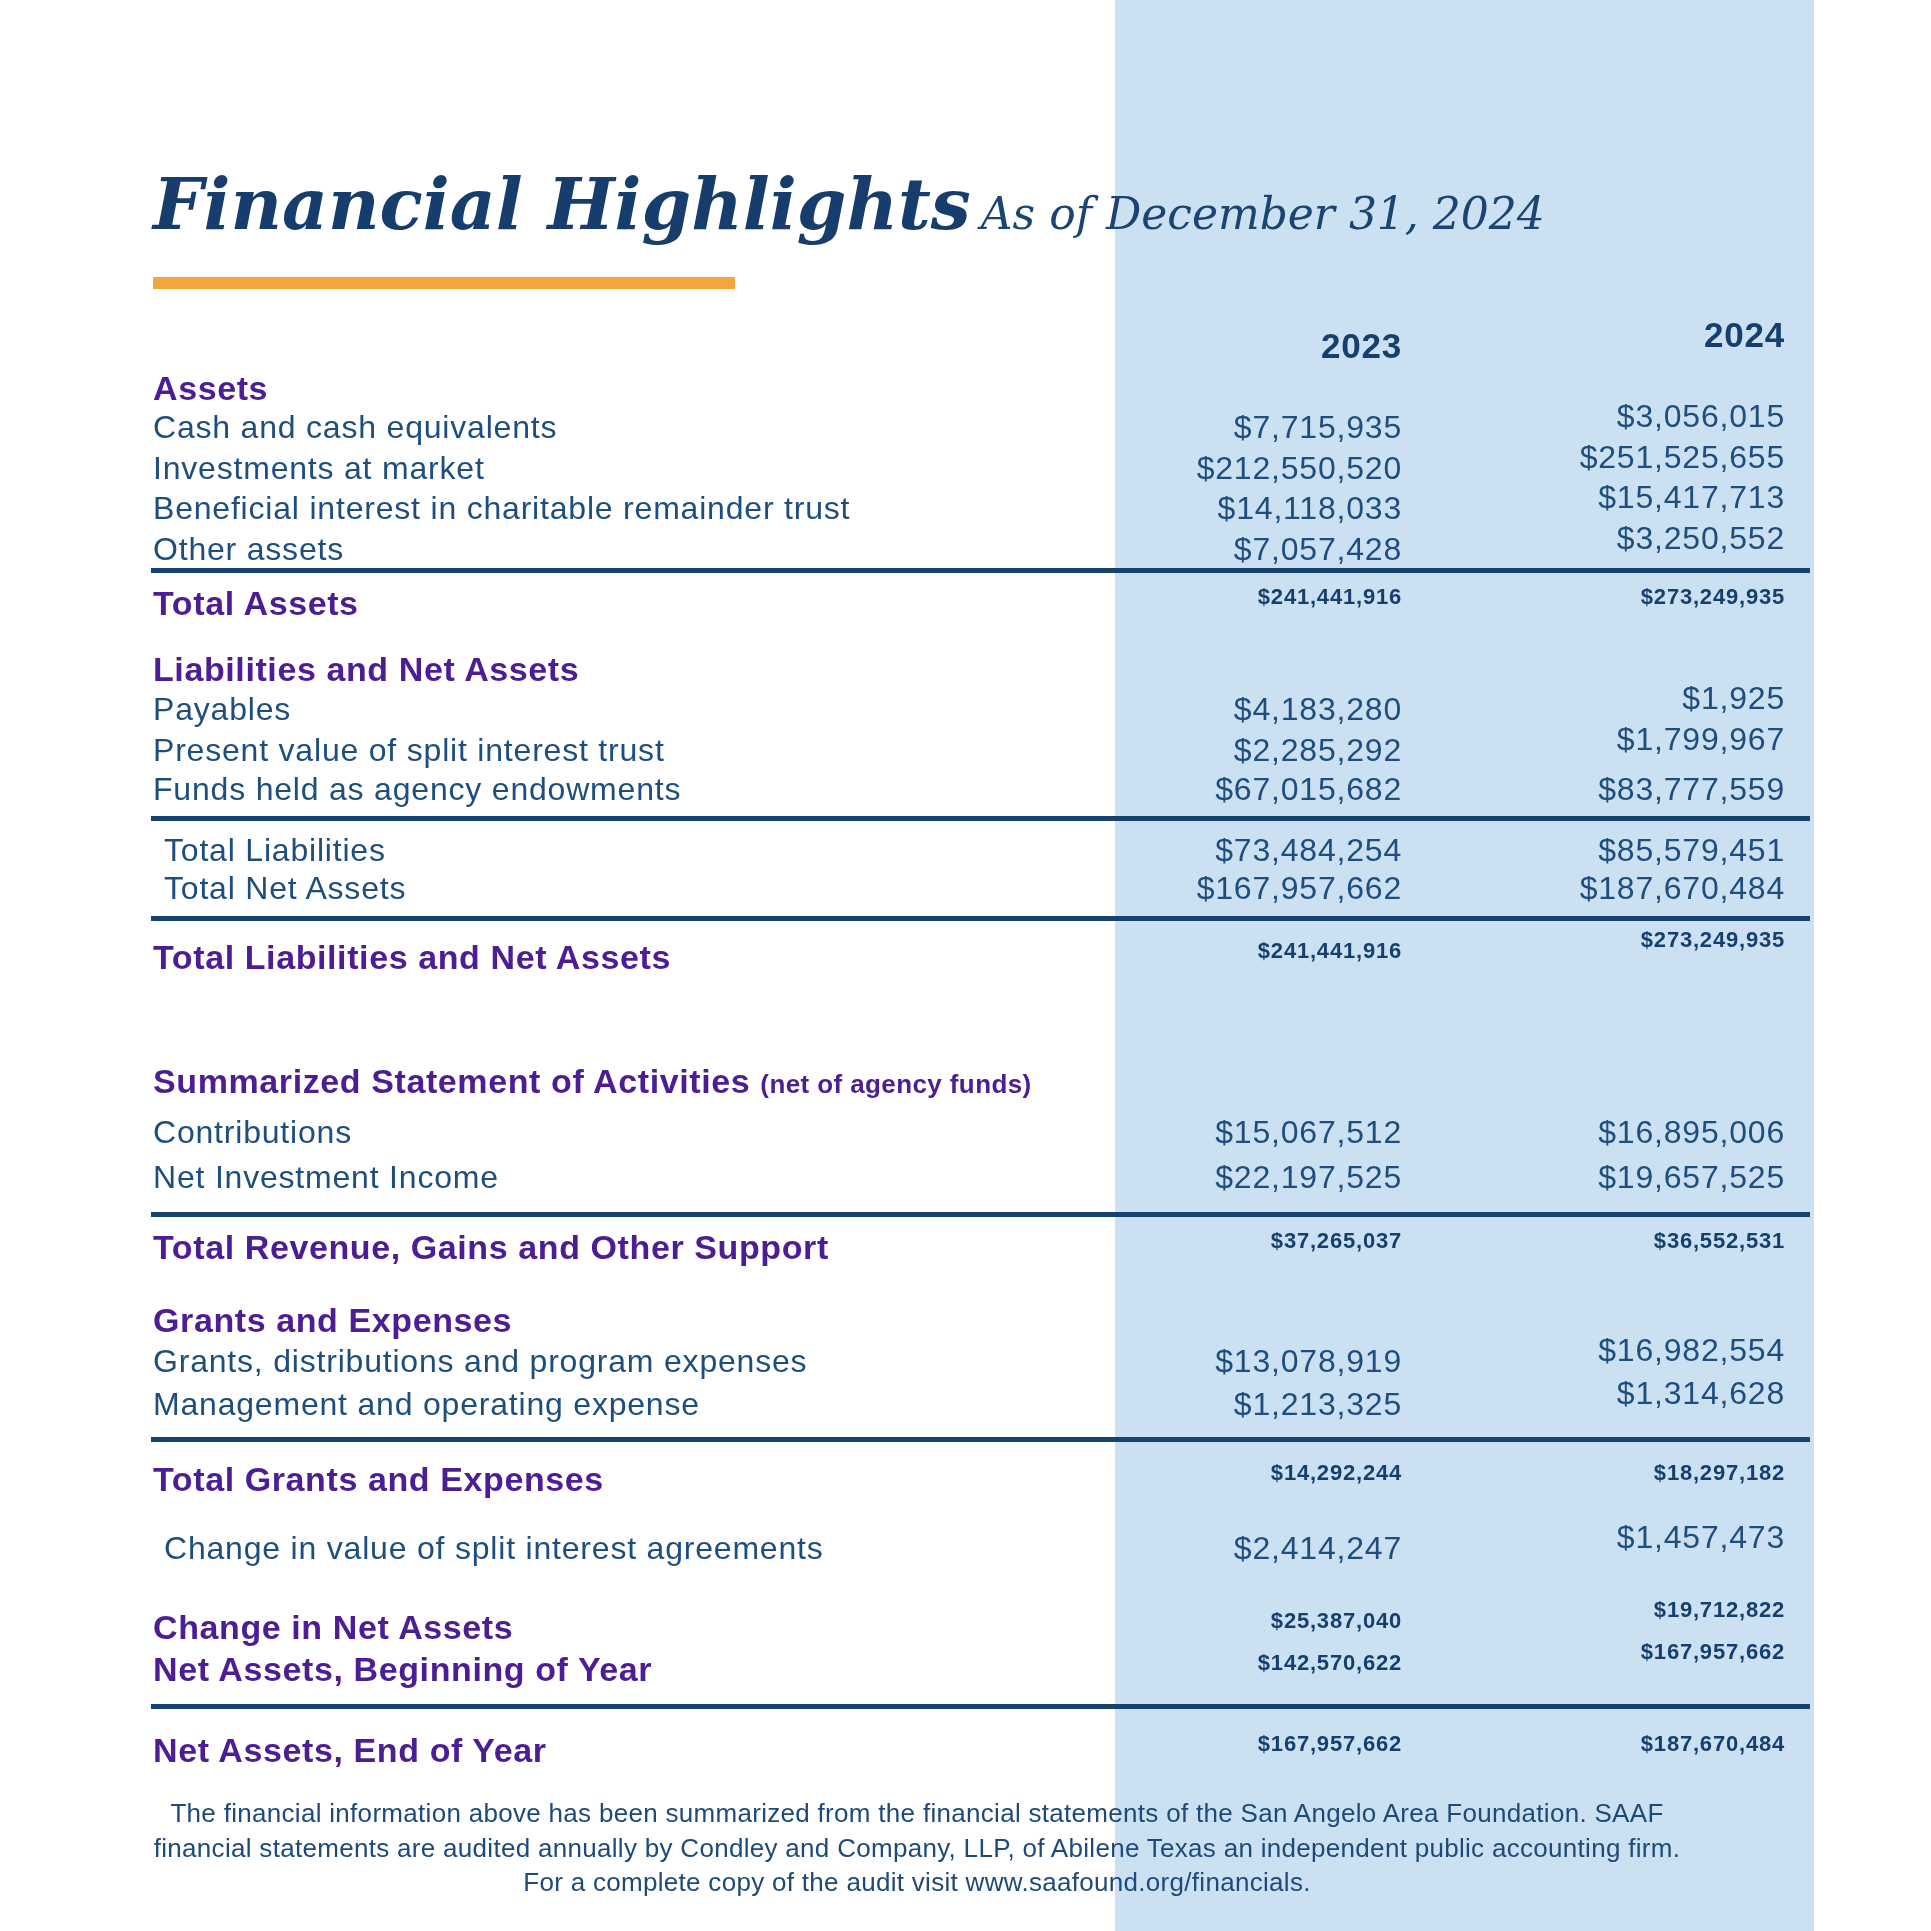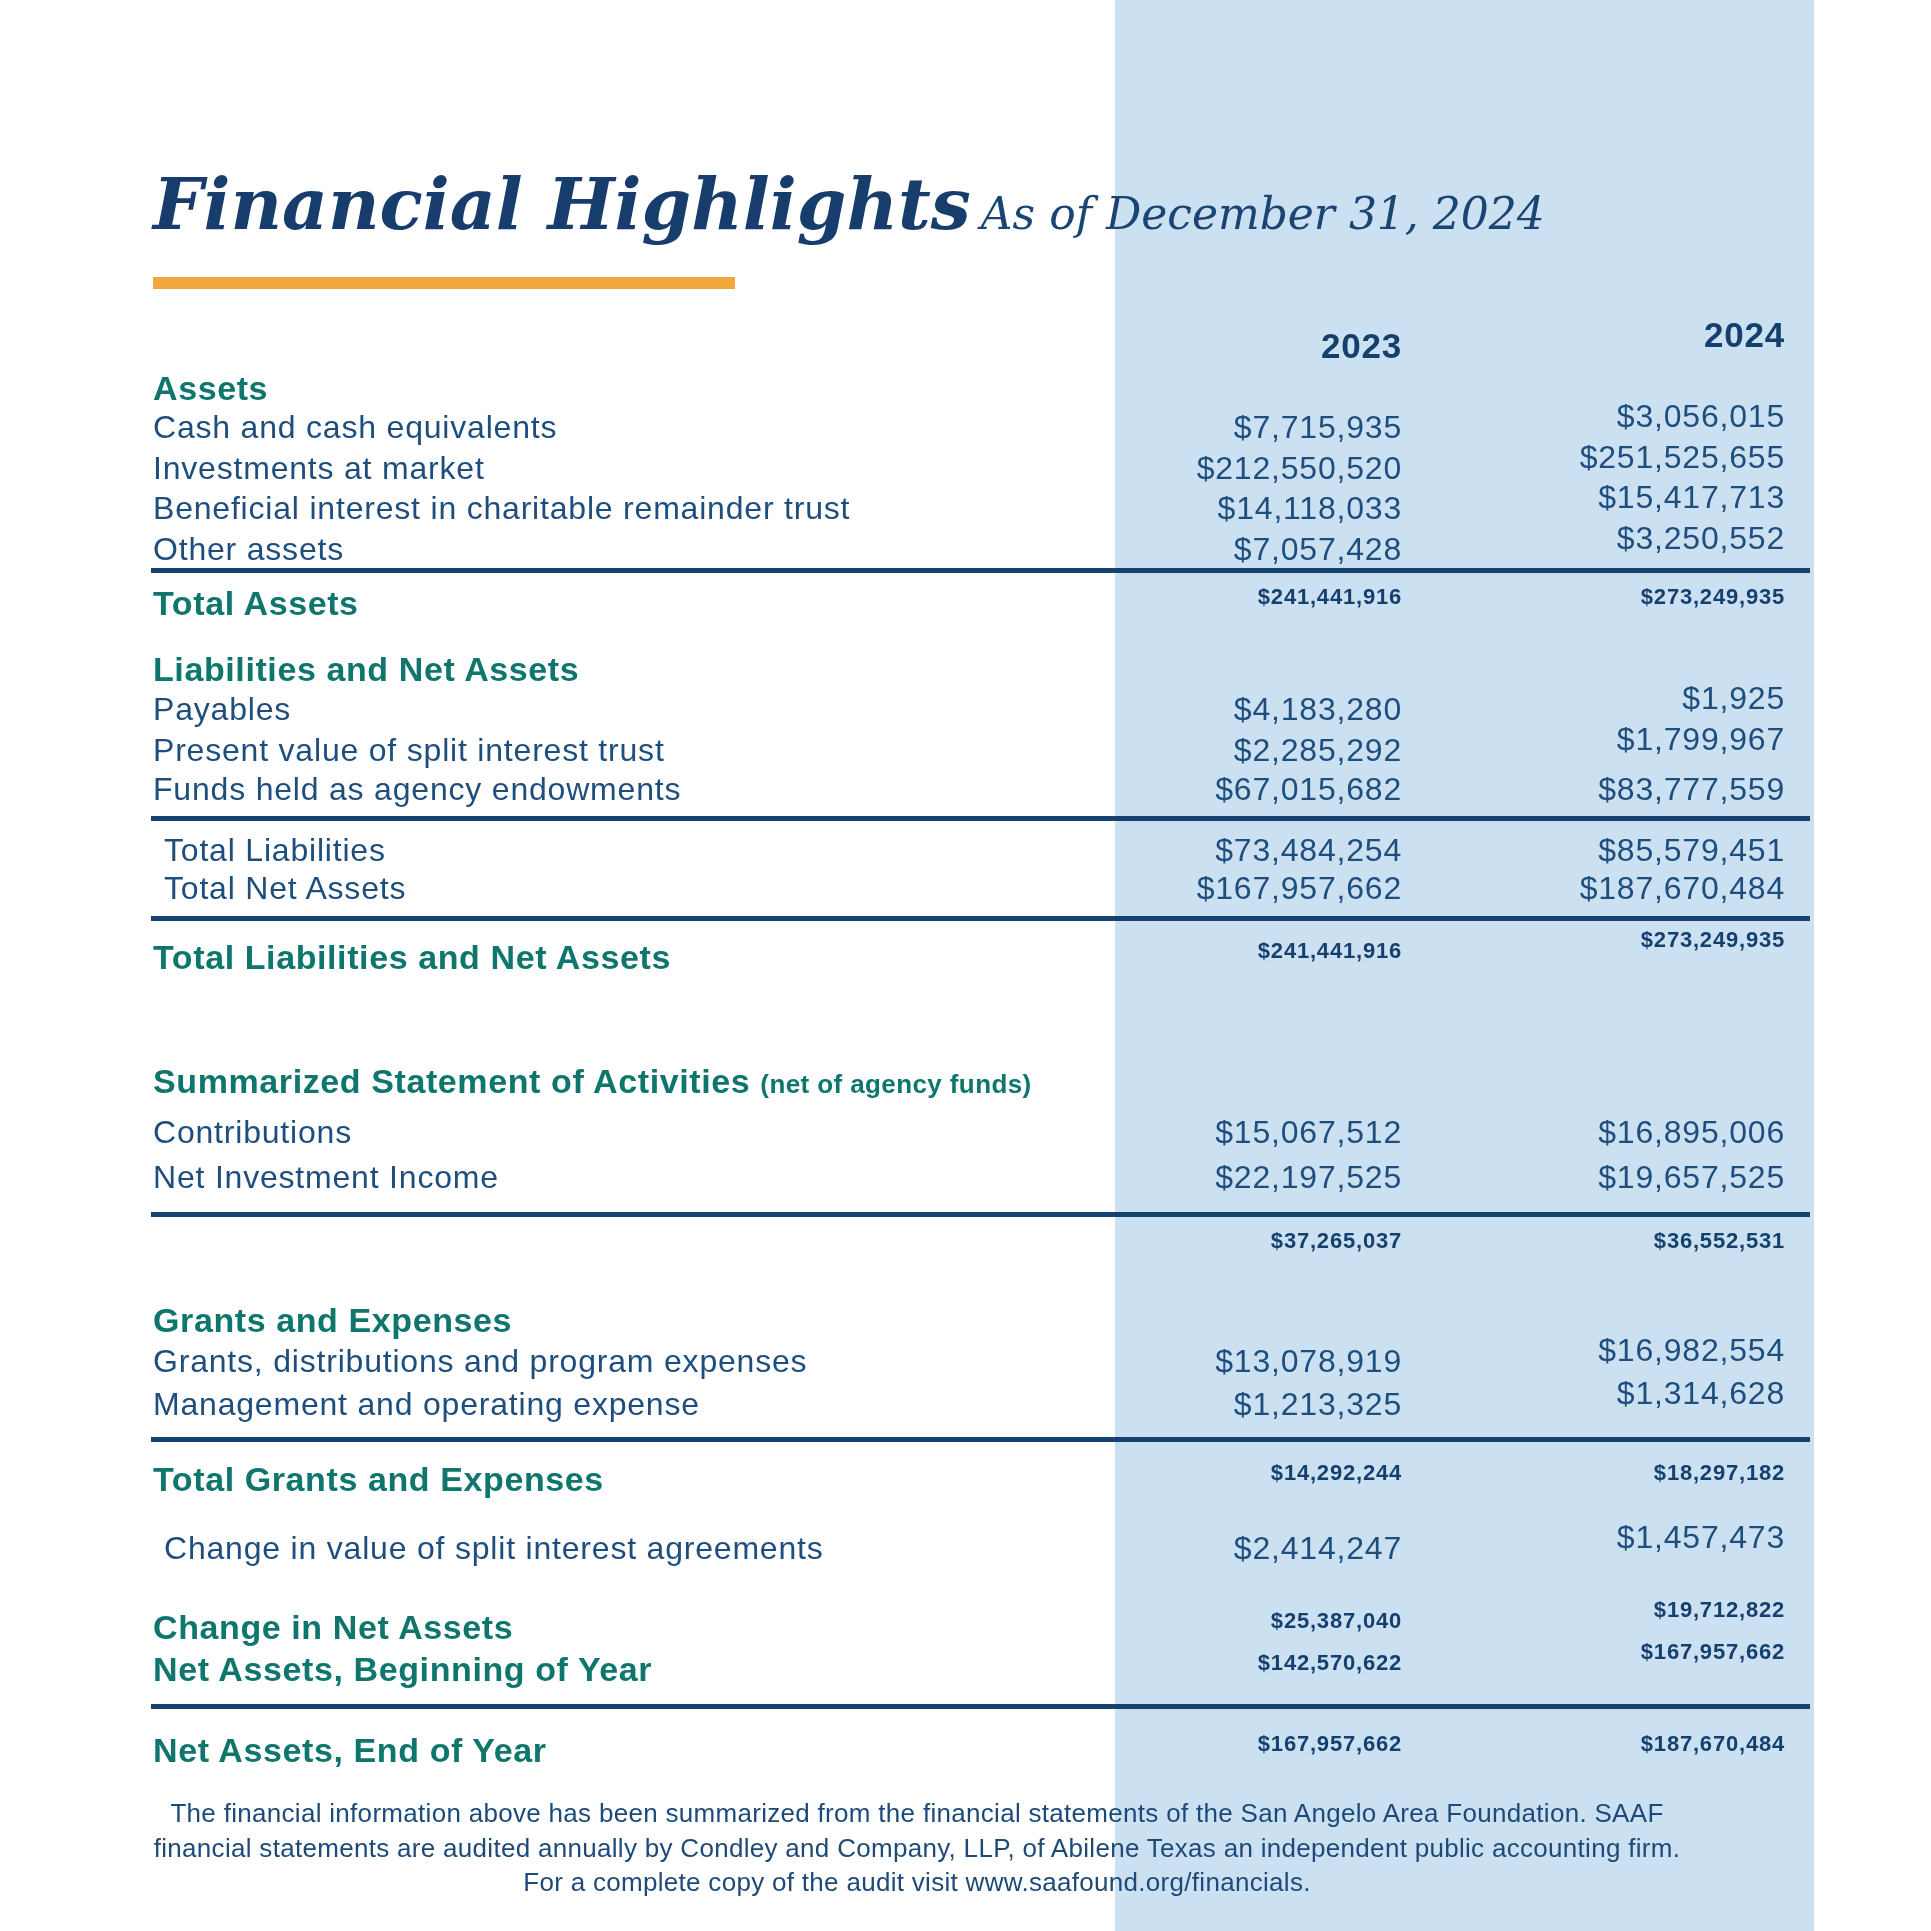--- a/index.html
+++ b/index.html
@@ -60,21 +60,21 @@
     left: 153px; top: 0;
     font-size: 32px;
     letter-spacing: 0.8px;
     color: #1e4e7e;
     white-space: nowrap;
   }
   .lbl.indent { left: 164px; text-align: right; }
   .section .lbl, .total .lbl {
     font-weight: 700;
     font-size: 34px;
-    color: #0f766e;
+    color: #4c1d95;
     letter-spacing: 0.6px;
   }
   .suffix {
     font-size: 26px;
     font-weight: 700;
     letter-spacing: 0.4px;
   }
   .num1, .num2 {
     position: absolute;
     top: 0;
@@ -215,20 +215,21 @@
   </div>
   <div class="row" style="top:1159px">
     <span class="lbl">Net Investment Income</span>
     <span class="num1">$22,197,525</span>
     <span class="num2">$19,657,525</span>
   </div>
 
   <div class="rule" style="top:1212px"></div>
 
   <div class="row total" style="top:1228px">
+    <span class="lbl">Total Revenue, Gains and Other Support</span>
     <span class="num1">$37,265,037</span>
     <span class="num2">$36,552,531</span>
   </div>
 
   <div class="row section" style="top:1301px">
     <span class="lbl">Grants and Expenses</span>
   </div>
   <div class="row" style="top:1343px">
     <span class="lbl">Grants, distributions and program expenses</span>
     <span class="num1">$13,078,919</span>

